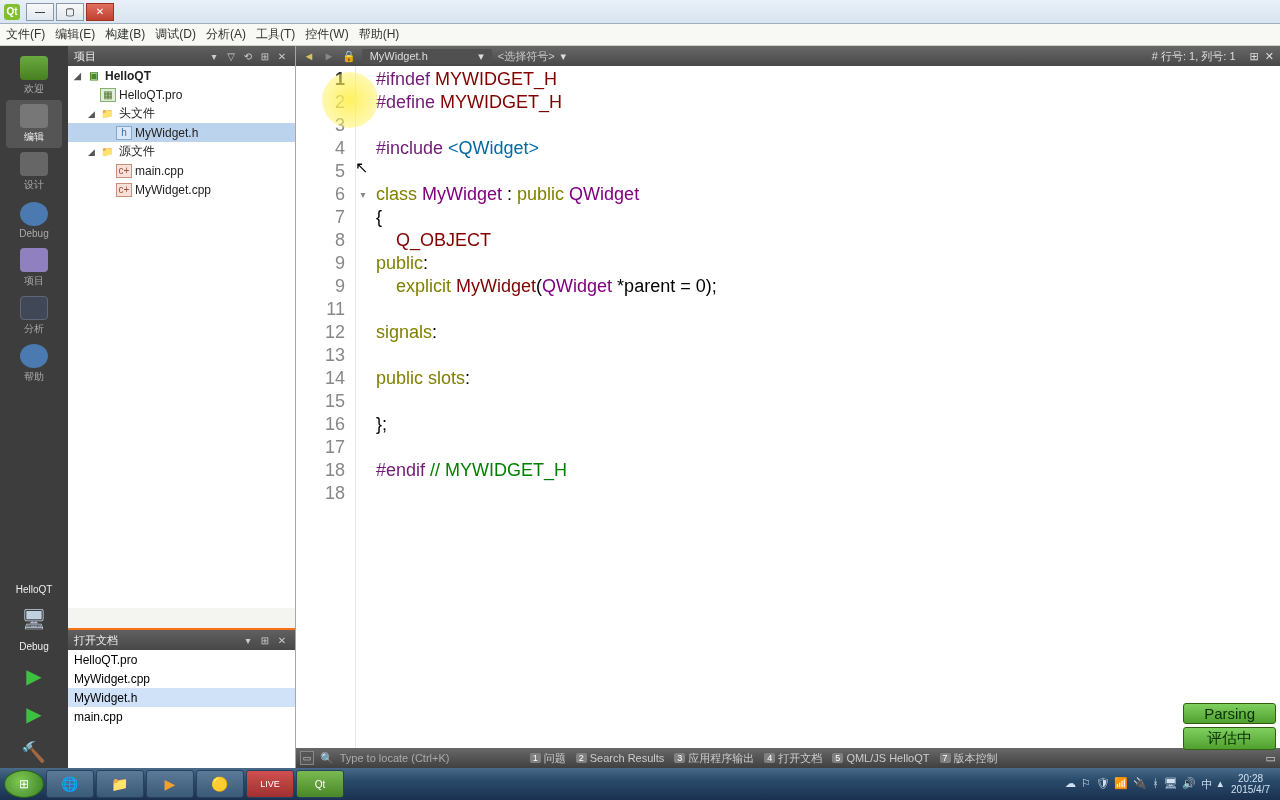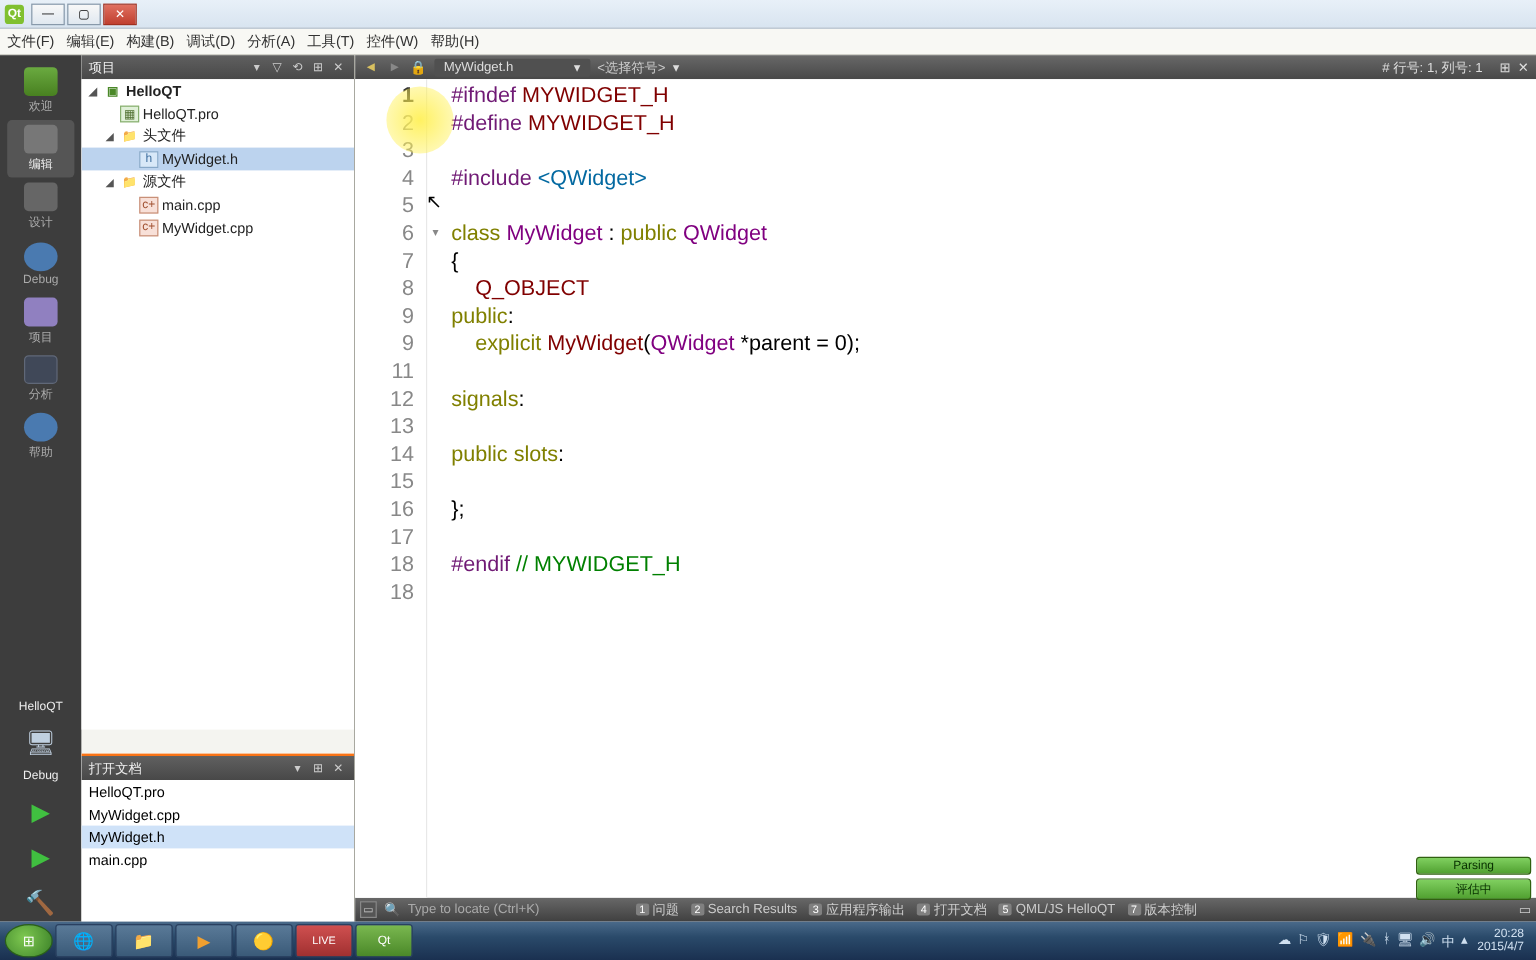--- a/index.html
+++ b/index.html
@@ -95,29 +95,29 @@
 
 .locate-bar { height: 20px; background: linear-gradient(#686868,#404040); display: flex; align-items: center; padding: 0 4px; gap: 6px; color: #ccc; font-size: 11px; }
 .locate-bar .sq { width: 14px; height: 14px; background: #555; border: 1px solid #888; display: flex; align-items: center; justify-content: center; font-size: 9px; }
 .locate-bar .search-icon { color: #ccc; }
 .locate-bar .locator { color: #aaa; flex: 0 0 180px; }
 .locate-bar .tab { display: flex; align-items: center; gap: 3px; padding: 0 4px; }
 .locate-bar .tab .num { background: #808080; color: #fff; padding: 0 3px; font-size: 9px; border-radius: 2px; }
 
 
 .status-boxes { position: absolute; right: 4px; bottom: 50px; display: flex; flex-direction: column; gap: 3px; }
-.status-box { background: linear-gradient(#80d060,#50a030); color: #083000; font-size: 10px; padding: 1px 30px; border: 1px solid #306010; border-radius: 3px; text-align: center; }
+.status-box { background: linear-gradient(#80d060,#50a030); color: #083000; font-size: 15px; padding: 1px 20px; border: 1px solid #306010; border-radius: 3px; text-align: center; }
 
 
 .taskbar { height: 32px; background: linear-gradient(#4a6a8a, #2a4a6a 40%, #1a3050); display: flex; align-items: center; padding: 0 4px; gap: 2px; position: relative; }
 .taskbar .start { width: 40px; height: 28px; background: radial-gradient(circle at 40% 40%, #7ec850, #3a8028); border-radius: 50%; border: 1px solid #2a6018; display:flex; align-items:center; justify-content:center; }
 .taskbar .app { width: 48px; height: 28px; background: linear-gradient(#5a7a98,#3a5a78); border: 1px solid #2a4060; border-radius: 3px; display: flex; align-items: center; justify-content: center; font-size: 14px; }
 .taskbar .tray { margin-left: auto; display: flex; align-items: center; gap: 8px; color: #d0e0f0; font-size: 10px; }
 .taskbar .tray .tray-icons { display: flex; gap: 5px; font-size: 11px; }
-.taskbar .clock { text-align: right; line-height: 1.1; padding-right: 6px; }
+.taskbar .clock { text-align: center; line-height: 1.1; padding-right: 6px; }
 </style>
 </head>
 <body>
 
 <div class="titlebar">
   <div class="qt-logo">Qt</div>
   <div class="win-controls">
     <div class="win-btn">—</div>
     <div class="win-btn">▢</div>
     <div class="win-btn close">✕</div>

